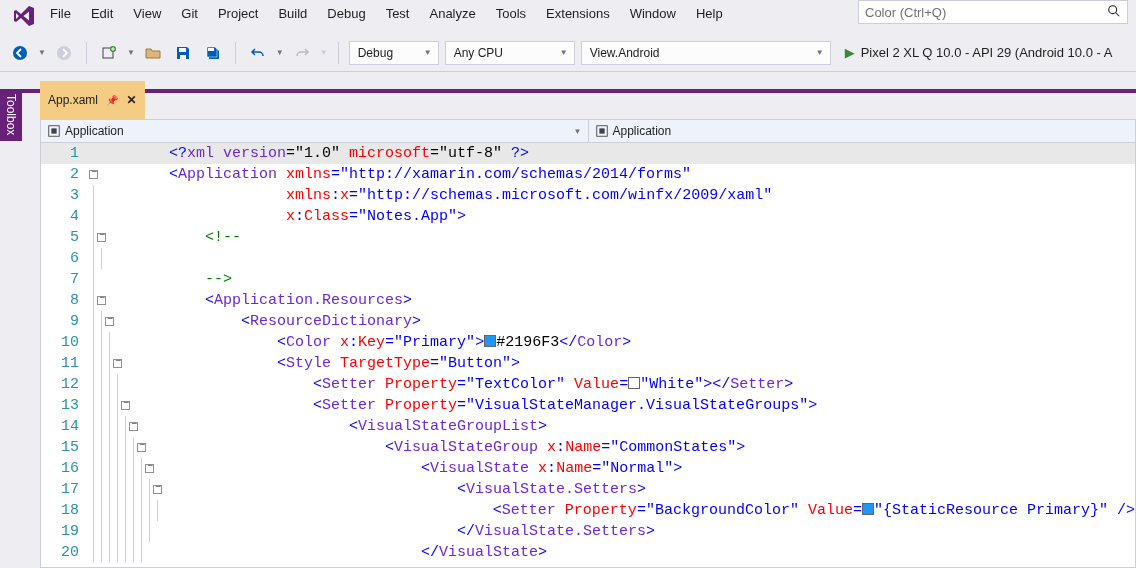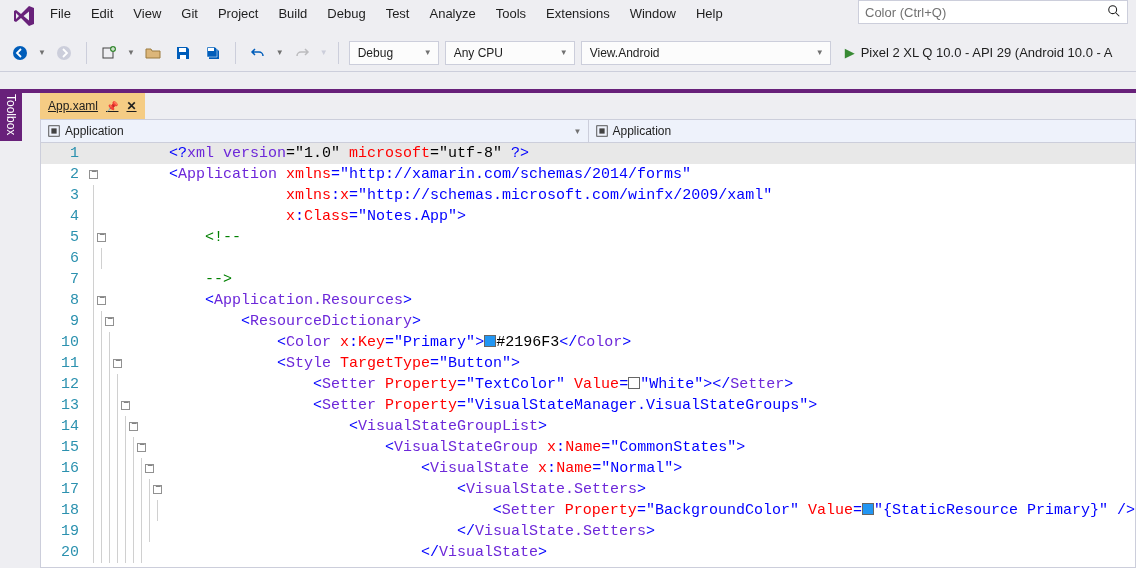--- a/index.html
+++ b/index.html
@@ -23,21 +23,21 @@
 .tb-play .tri { color: #388a34; }
 
 
 .toolbox { position: absolute; top: 89px; left: 0; width: 22px; height: 52px; background: #68217a; color: #fff; writing-mode: vertical-rl; text-orientation: mixed; display: flex; align-items: center; justify-content: center; font-size: 12px; z-index: 5; }
 
 
 .doc-well { position: absolute; top: 89px; left: 0; right: 0; bottom: 0; background: #eeeef2; border-top: 4px solid #68217a; }
 
 
 .tab-row { height: 26px; display: flex; align-items: flex-end; padding-left: 40px; }
-.tab { height: 26px; background: #f5cc84; display: flex; align-items: center; padding: 0 8px; gap: 8px; font-size: 12px; text-decoration: underline; }
+.tab { height: 38px; background: #f5cc84; display: flex; align-items: center; padding: 0 8px; gap: 8px; font-size: 12px; }
 .tab .pin { font-size: 10px; }
 .tab .close { font-size: 12px; font-weight: bold; }
 
 
 .navbar { height: 24px; background: #eef2fb; display: flex; border: 1px solid #cccedb; margin-left: 40px; }
 .nav-cell { flex: 1; display: flex; align-items: center; padding: 0 6px; font-size: 12px; border-right: 1px solid #cccedb; }
 .nav-cell:last-child { border-right: 0; }
 .nav-caret { margin-left: auto; font-size: 8px; color: #717171; }
 
 

